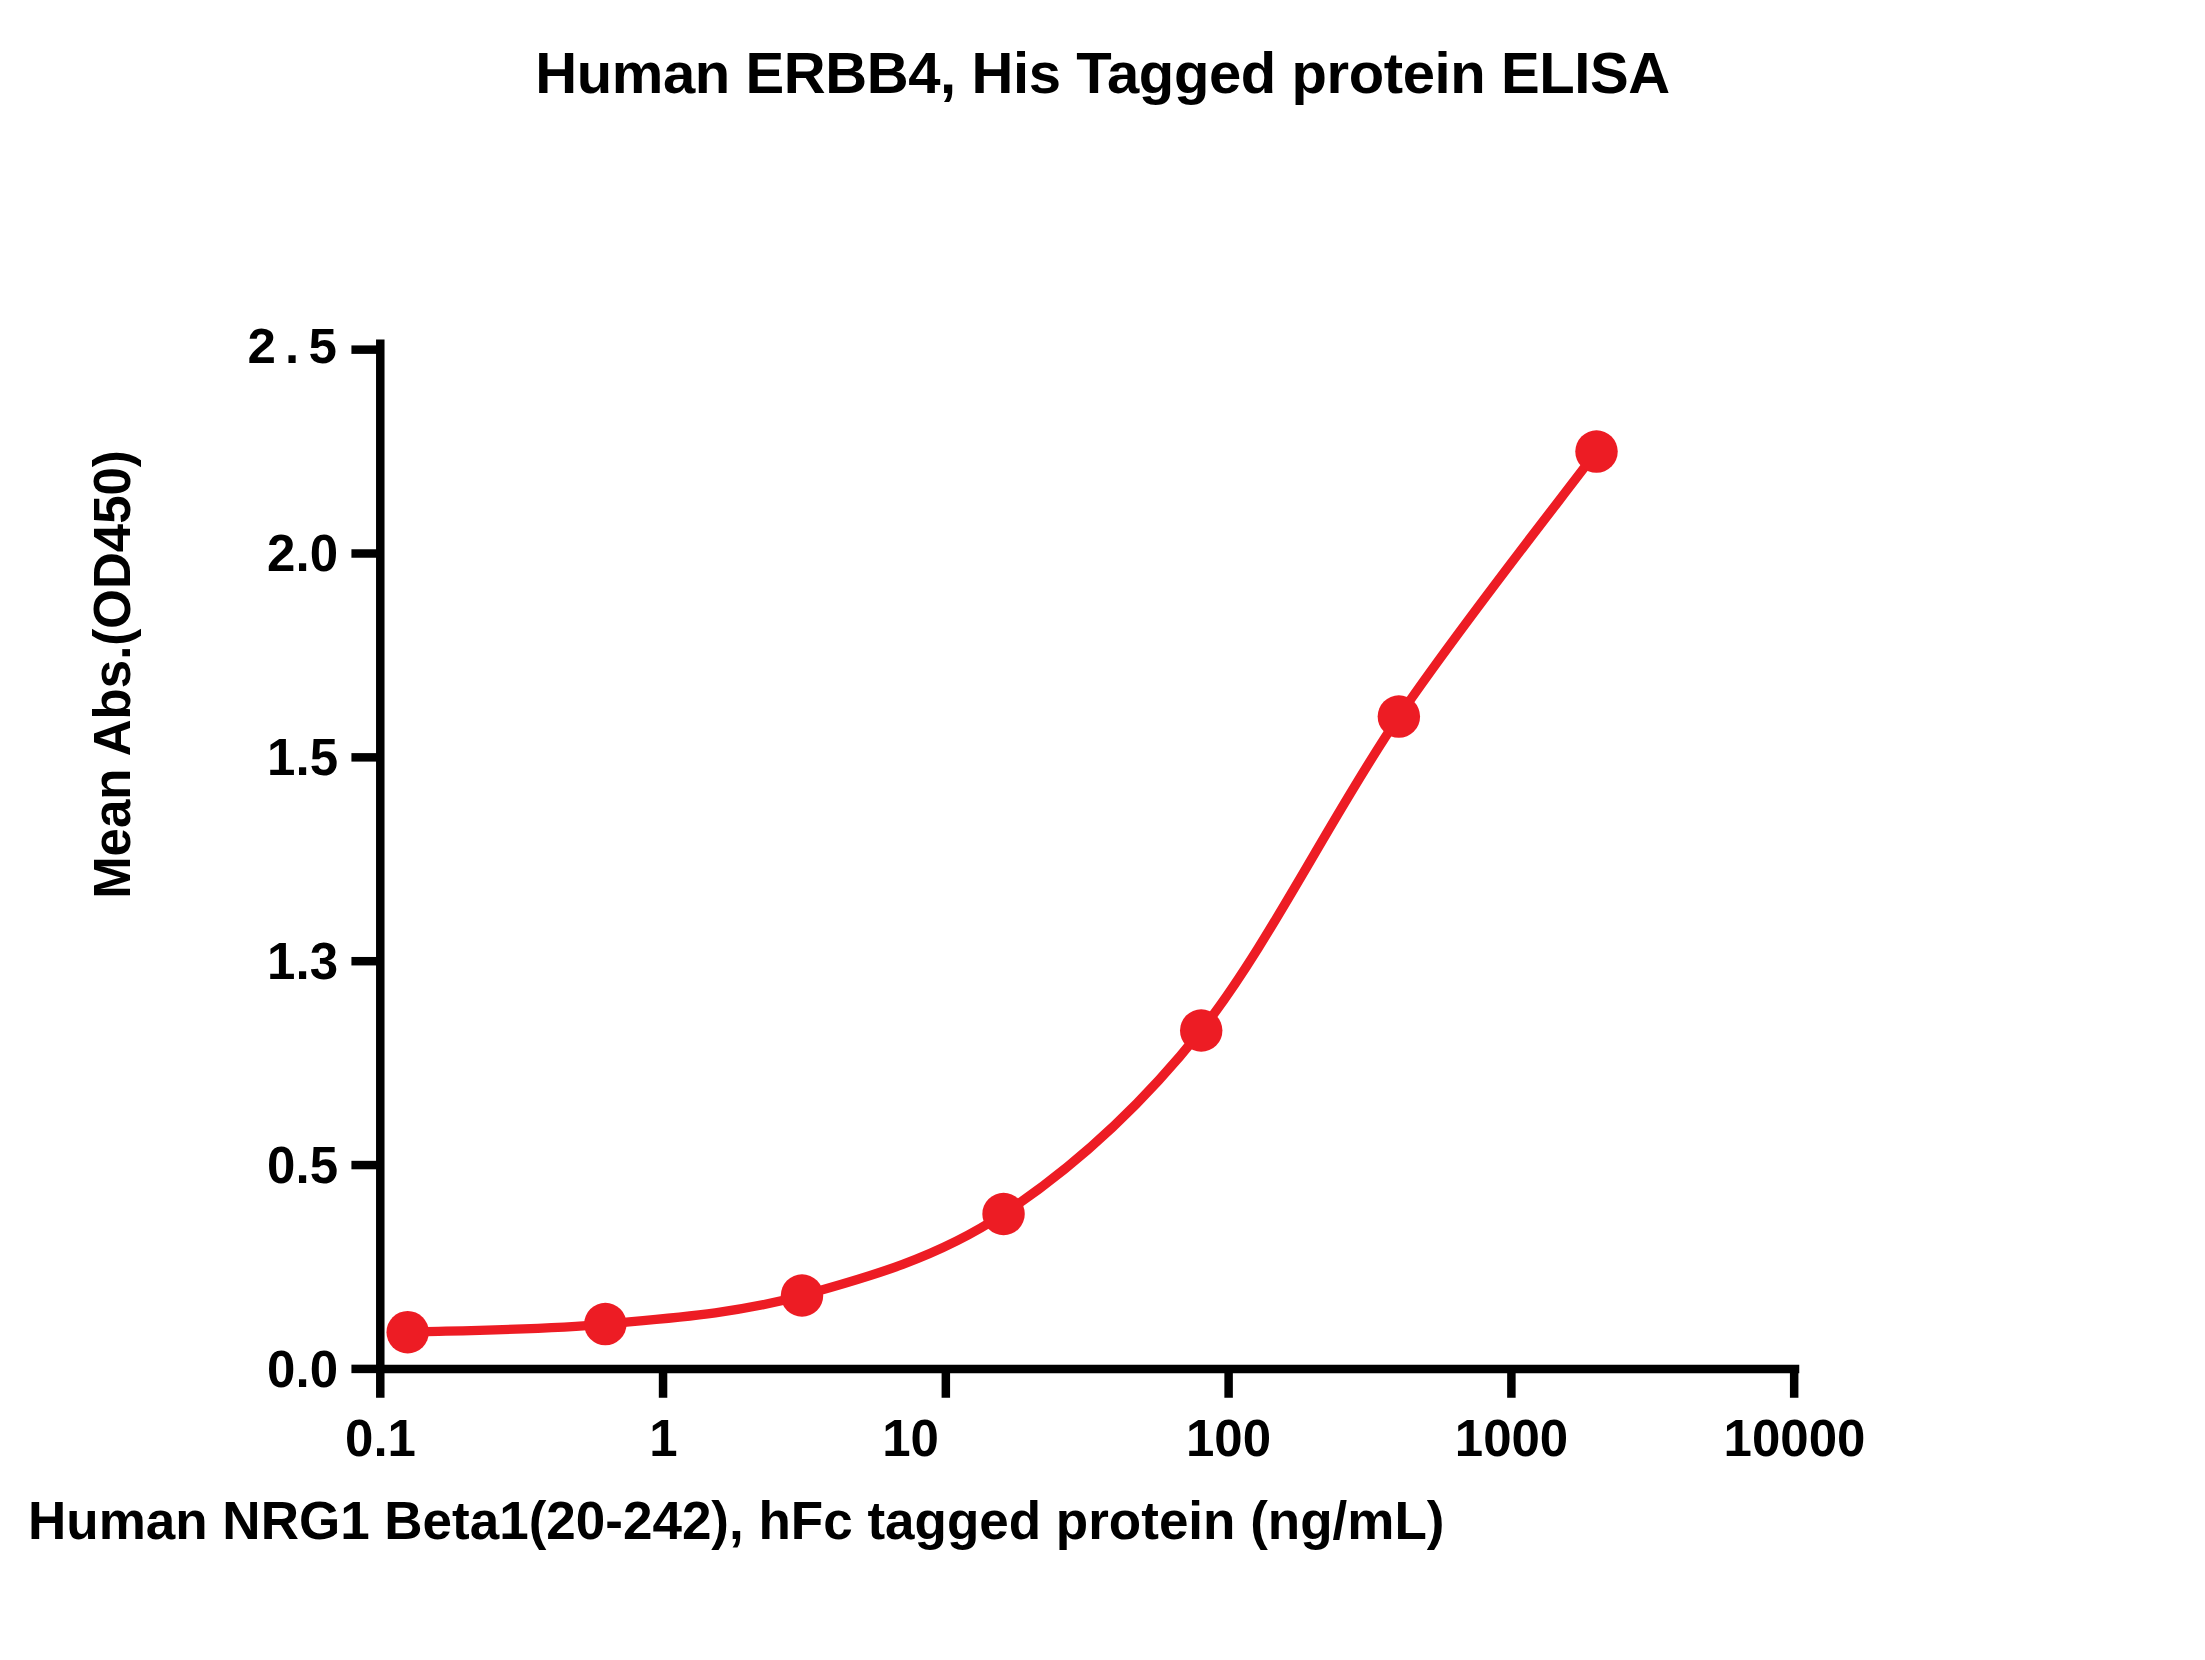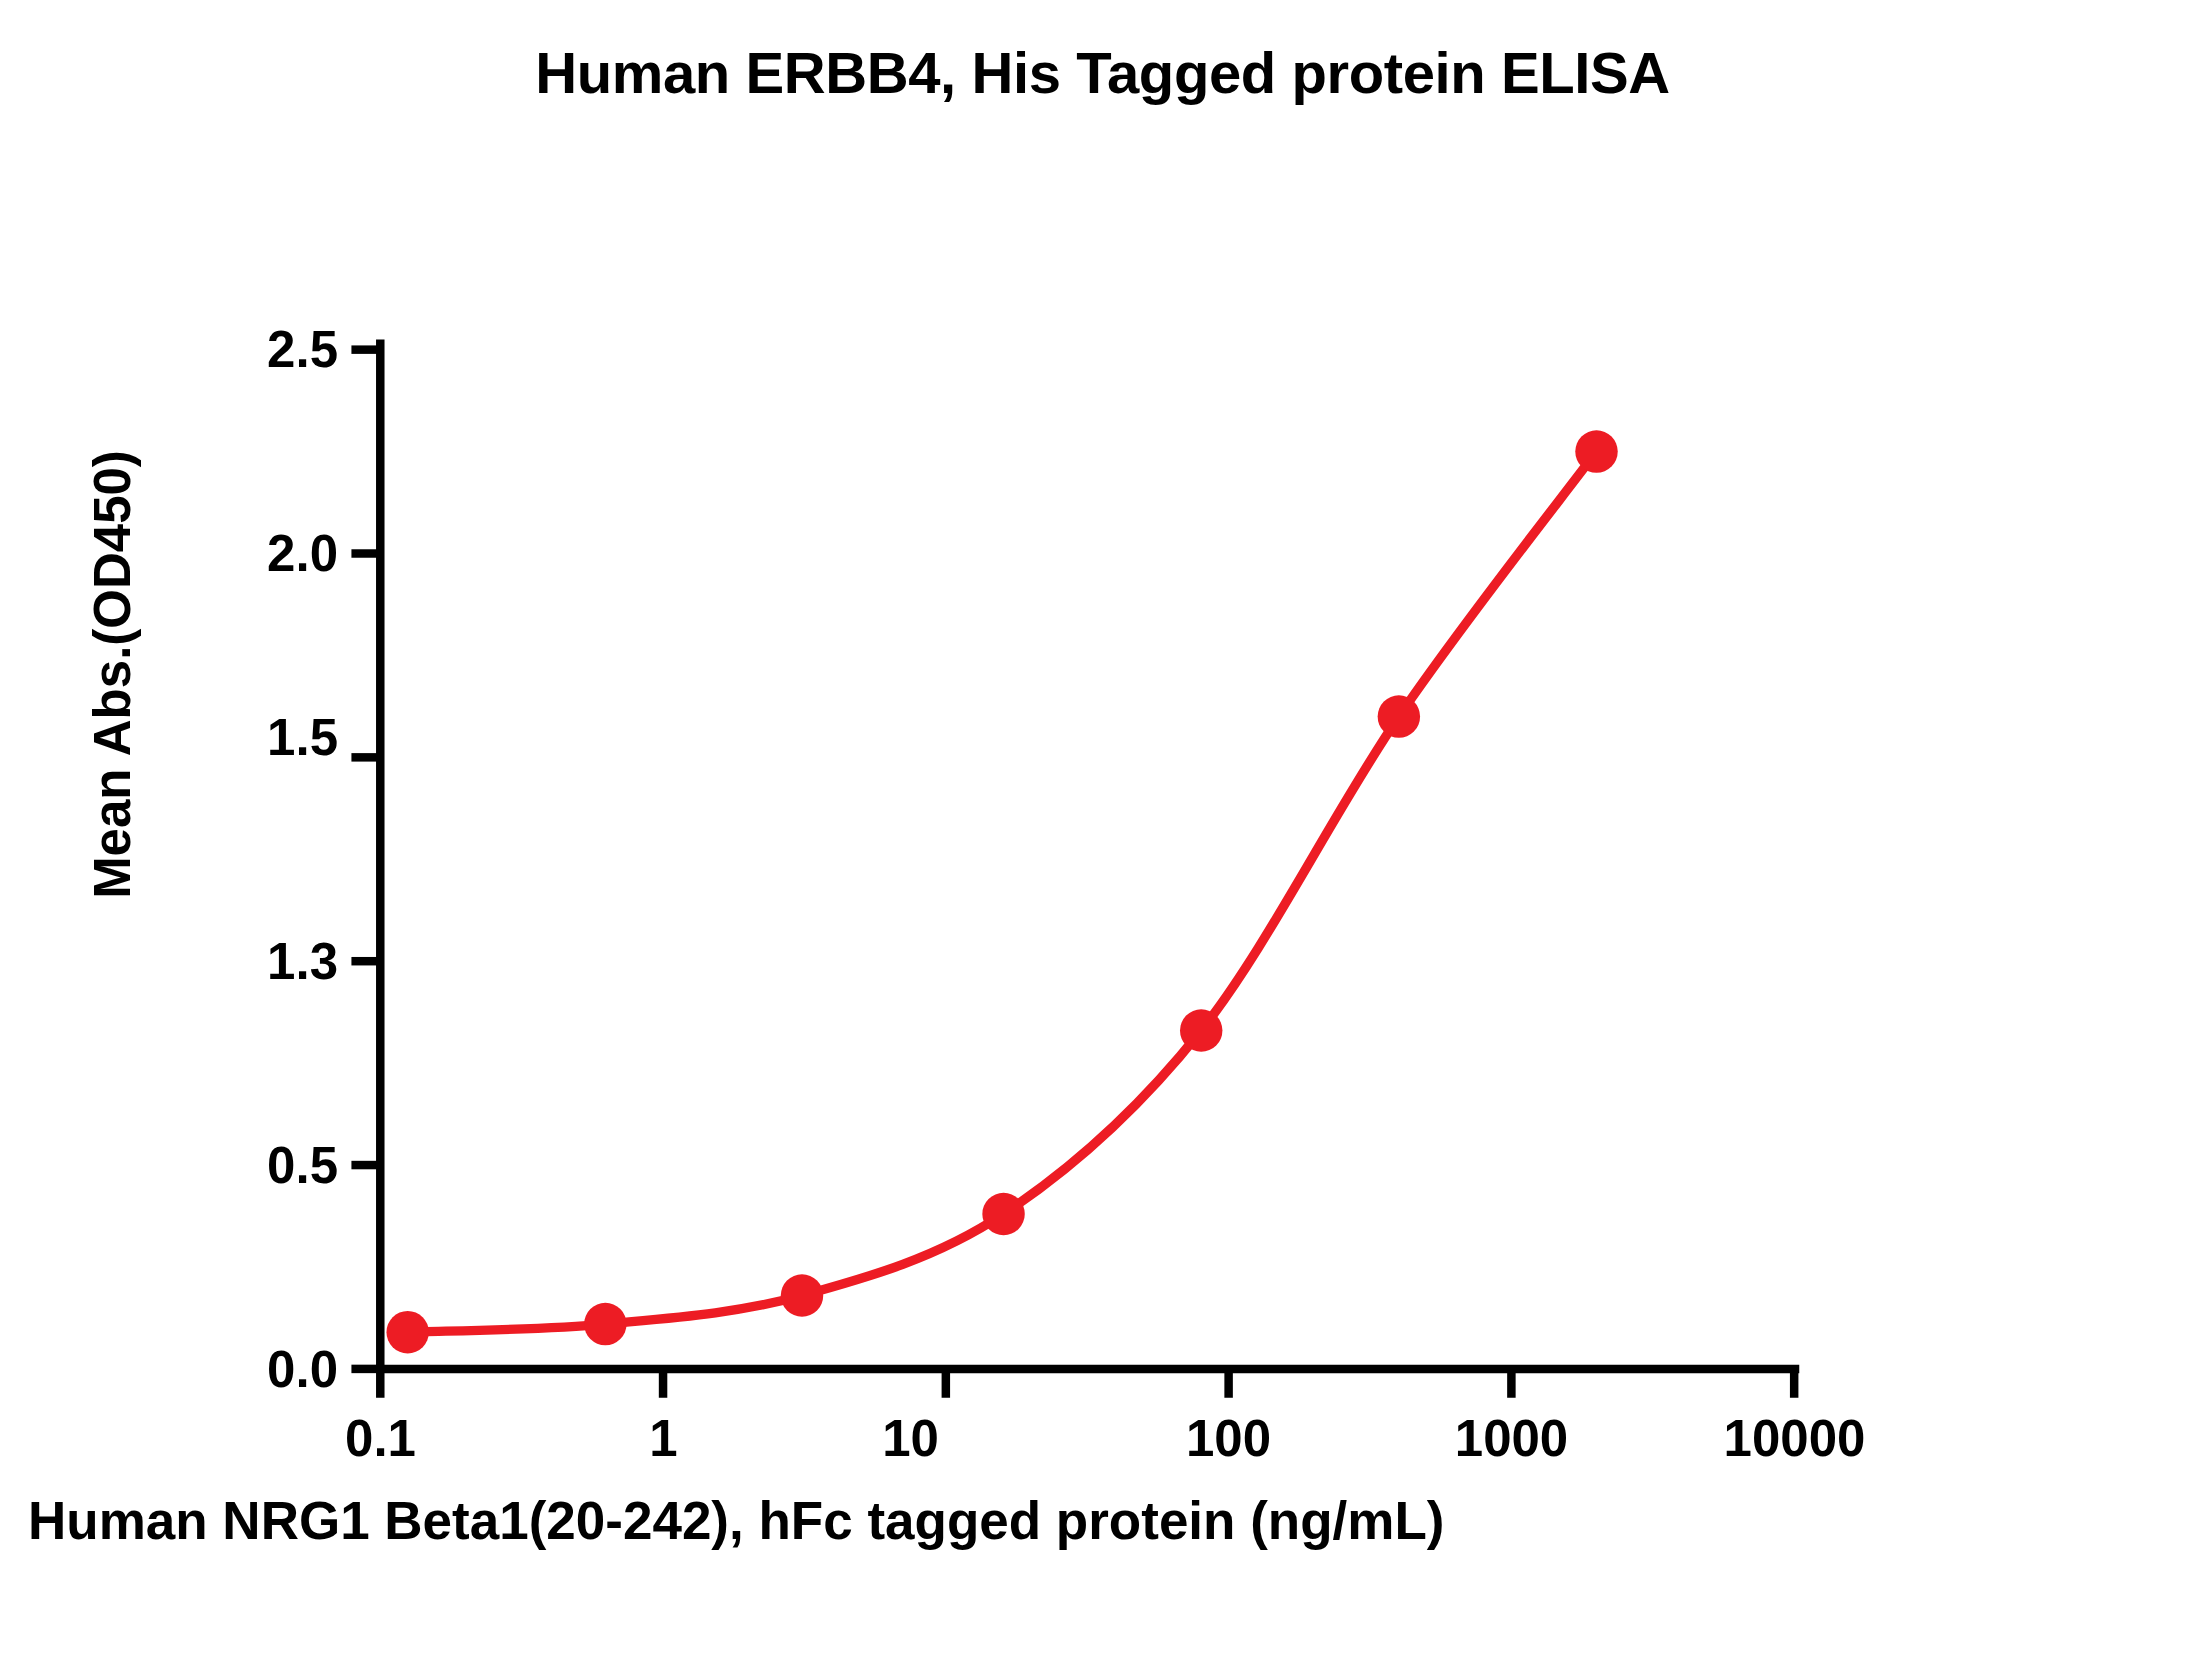--- a/index.html
+++ b/index.html
@@ -84,23 +84,23 @@
         <circle cx="1415.31" cy="1214.27" r="25" fill="#ED1C24"></circle>
         <circle cx="1648.21" cy="844.36" r="25" fill="#ED1C24"></circle>
         <circle cx="1881.10" cy="532.10" r="25" fill="#ED1C24"></circle>
       </g>
   </svg>
 
   <div id="ytick-labels">
       <div class="ytick-label" style="left: 168px; top: 1344px;">0.0</div>
       <div class="ytick-label" style="left: 168px; top: 1140px;">0.5</div>
       <div class="ytick-label" style="left: 168px; top: 936px;">1.3</div>
-      <div class="ytick-label" style="left: 168px; top: 712px;">1.5</div>
+      <div class="ytick-label" style="left: 168px; top: 732px;">1.5</div>
       <div class="ytick-label" style="left: 168px; top: 528px;">2.0</div>
-      <div class="ytick-label" style="left: 168px; top: 324px;">2.5</div>
+      <div class="ytick-label" style="left: 168px; top: 324px; font-family: Liberation Mono, monospace;">2.5</div>
     </div>
   <div id="xtick-labels">
       <div class="xtick-label" style="left: 253px; top: 1413px;">0.1</div>
       <div class="xtick-label" style="left: 536px; top: 1413px;">1</div>
       <div class="xtick-label" style="left: 783px; top: 1413px;">10</div>
       <div class="xtick-label" style="left: 1101px; top: 1413px;">100</div>
       <div class="xtick-label" style="left: 1384px; top: 1413px;">1000</div>
       <div class="xtick-label" style="left: 1667px; top: 1413px;">10000</div>
     </div>
 

